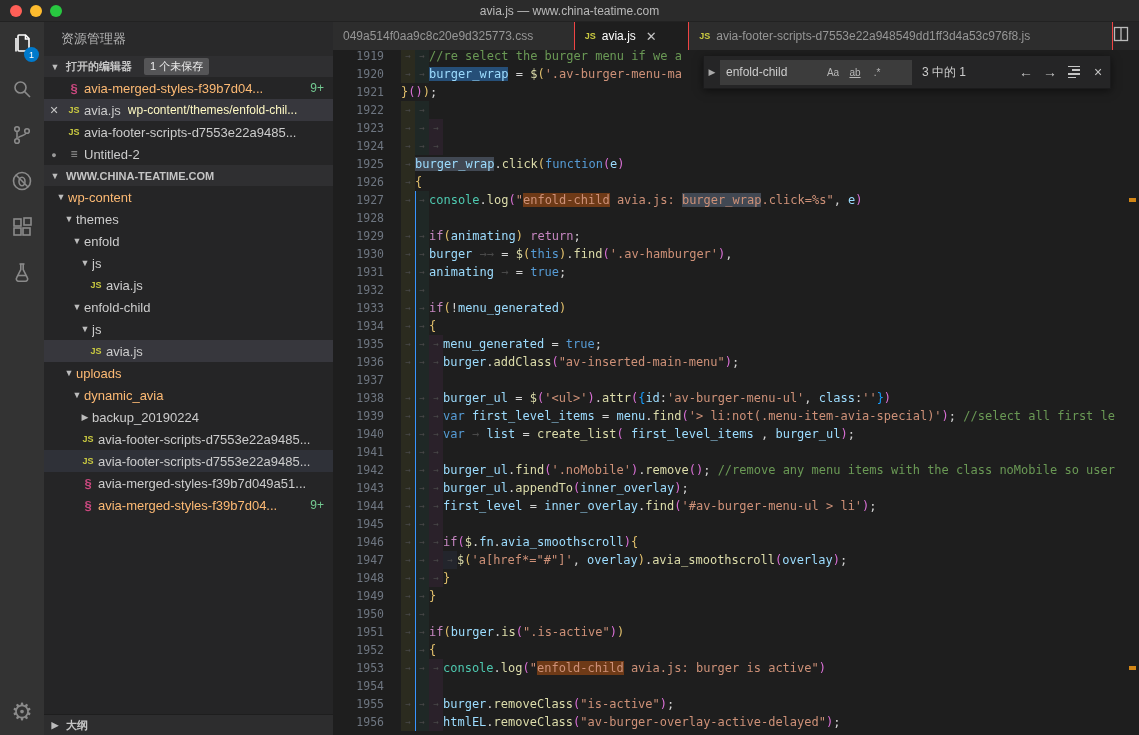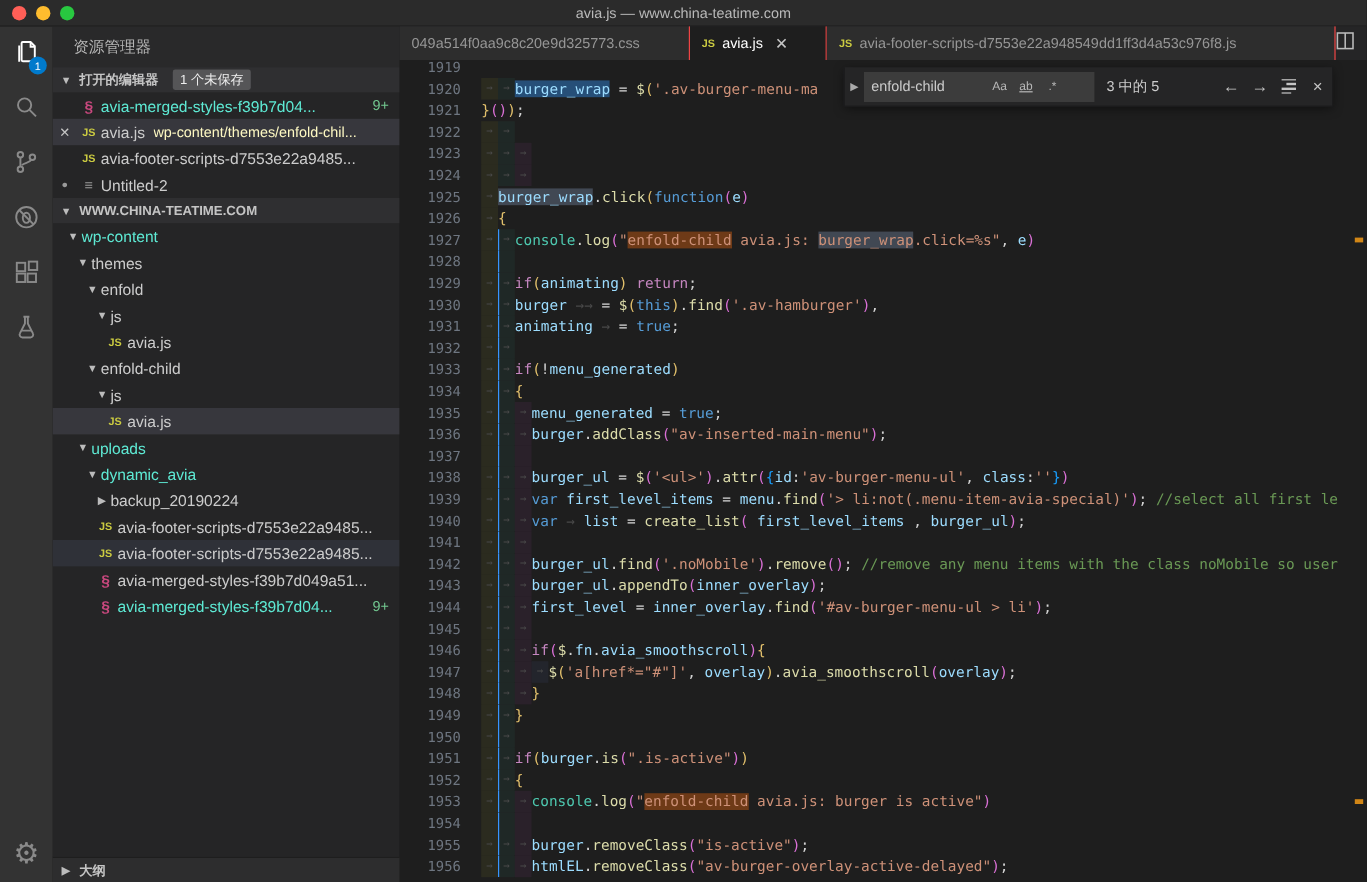--- a/index.html
+++ b/index.html
@@ -40,21 +40,21 @@
     overflow:hidden; flex:none; }
   .row.selected { background:#37373d; }
   .row.hover { background:#2f3138; }
   .slot { width:20px; text-align:center; color:#c5c5c5; font-size:11px; flex:none; }
   .slot .dirty { color:#9a9a9a; font-size:9px; }
   .fi { width:20px; flex:none; text-align:center; font-size:9px; font-weight:bold; }
   .fi.js { color:#cbcb41; }
   .fi.css { color:#c9487e; font-size:13px; font-weight:bold; }
   .fi.plain { color:#9a9a9a; font-size:12px; font-weight:normal; }
   .nm { overflow:hidden; }
-  .nm.green { color:#5eead4; }
+  .nm.green { color:#fdba74; }
   .desc { color:#fef9c3; font-size:12px; margin-left:7px; overflow:hidden; }
   .rgt { margin-left:auto; padding-right:9px; color:#73c991; font-size:12px; flex:none; }
   .gitdot { width:8px; height:8px; border-radius:50%; background:#5d7c3c; }
   .tree-chev { font-size:9px; color:#bcbcbc; width:14px; text-align:center; flex:none; }
   .side-spacer { flex:1; }
   .outline-head { border-top:1px solid #1e1e1e; background:#2d2d2e; }
   
   .editor-col { flex:1; display:flex; flex-direction:column; min-width:0; position:relative; }
   .tabbar { height:28px; background:#252526; display:flex; flex:none; }
   .tab { display:flex; align-items:center; padding:0 10px; background:#2d2d2d;
@@ -315,21 +315,21 @@
         <span>
           <svg viewBox="0 0 16 16">
               <rect x="1.5" y="1.5" width="13" height="13"></rect>
               <path d="M8 1.5v13"></path>
             </svg>
         </span>
       </div>
     </div>
     <div class="editor-body">
       <div id="lines">
-          <div class="line"><span class="ln">1919</span></div>
+          <div class="line"><span class="ln">1919</span><span class="code"><span class="tabsp t1">→</span><span class="tabsp t2">→</span><span class="tk c">//re select the burger menu if we a</span></span></div>
           <div class="line"><span class="ln">1920</span><span class="code"><span class="tabsp t1">→</span><span class="tabsp t2">→</span><span class="tk v sel">burger_wrap</span><span class="tk p"> = </span><span class="tk f">$</span><span class="tk b1">(</span><span class="tk s">'.av-burger-menu-ma</span></span></div>
           <div class="line"><span class="ln">1921</span><span class="code"><span class="tk b1">}</span><span class="tk b2">()</span><span class="tk b1">)</span><span class="tk p">;</span></span></div>
           <div class="line"><span class="ln">1922</span><span class="code"><span class="tabsp t1">→</span><span class="tabsp t2">→</span></span></div>
           <div class="line"><span class="ln">1923</span><span class="code"><span class="tabsp t1">→</span><span class="tabsp t2">→</span><span class="tabsp t3">→</span></span></div>
           <div class="line"><span class="ln">1924</span><span class="code"><span class="tabsp t1">→</span><span class="tabsp t2">→</span><span class="tabsp t3">→</span></span></div>
           <div class="line"><span class="ln">1925</span><span class="code"><span class="tabsp t1">→</span><span class="tk v hw">burger_wrap</span><span class="tk p">.</span><span class="tk f">click</span><span class="tk b1">(</span><span class="tk k">function</span><span class="tk b2">(</span><span class="tk v">e</span><span class="tk b2">)</span></span></div>
           <div class="line"><span class="ln">1926</span><span class="code"><span class="tabsp t1">→</span><span class="tk b1">{</span></span></div>
           <div class="line"><span class="ln">1927</span><span class="code"><span class="tabsp t1">→</span><span class="tabsp t2 guide">→</span><span class="tk cl">console</span><span class="tk p">.</span><span class="tk f">log</span><span class="tk b2">(</span><span class="tk s">"</span><span class="tk s hf">enfold-child</span><span class="tk s"> avia.js: </span><span class="tk s hw">burger_wrap</span><span class="tk s">.click=%s"</span><span class="tk p">, </span><span class="tk v">e</span><span class="tk b2">)</span></span></div>
           <div class="line"><span class="ln">1928</span><span class="code"><span class="tabsp t1"></span><span class="tabsp t2 guide"></span></span></div>
           <div class="line"><span class="ln">1929</span><span class="code"><span class="tabsp t1">→</span><span class="tabsp t2 guide">→</span><span class="tk kc">if</span><span class="tk b1">(</span><span class="tk v">animating</span><span class="tk b1">)</span><span class="tk p"> </span><span class="tk kc">return</span><span class="tk p">;</span></span></div>
@@ -365,21 +365,21 @@
       <div class="find-widget find">
         <div class="find-toggle">▶</div>
         <div class="find-box">
           <input value="enfold-child" style="">
           <span class="mini">Aa</span>
           <span class="mini">
               <u>ab</u>
             </span>
           <span class="mini">.*</span>
         </div>
-        <span class="find-count">3 中的 5</span>
+        <span class="find-count">3 中的 1</span>
         <span class="fbtn">←</span>
         <span class="fbtn">→</span>
         <span class="fbtn">
           <span class="sel-icon">
               <i></i>
               <i></i>
               <i></i>
               <i></i>
             </span>
         </span>

